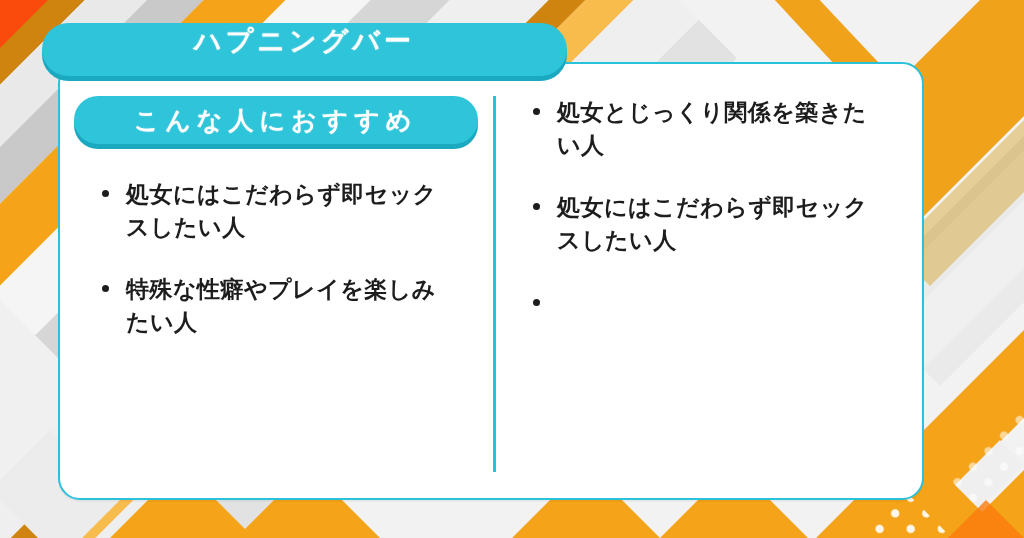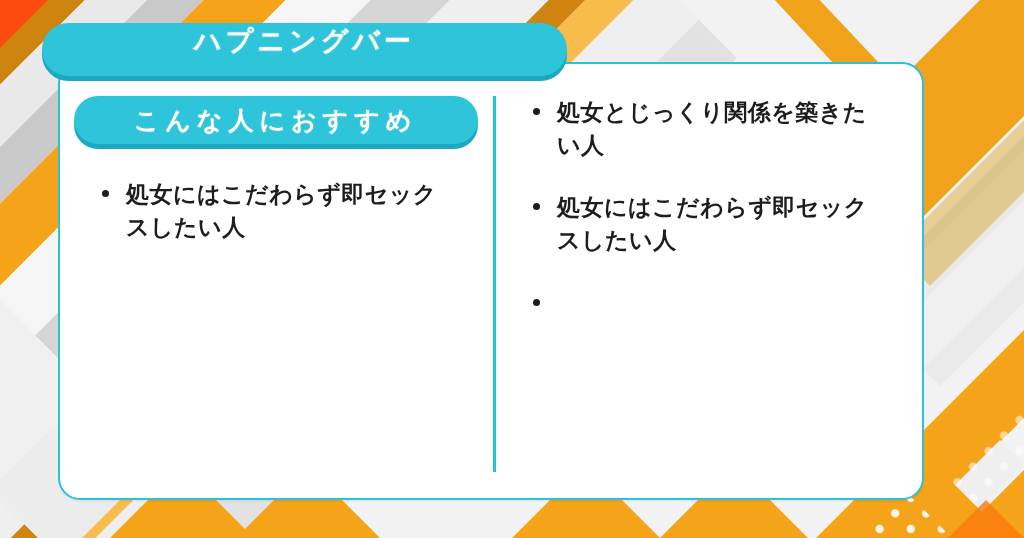--- a/index.html
+++ b/index.html
@@ -253,20 +253,24 @@
 
       <div class="column">
         <div class="head-pill">
           <span class="head-text">こんな人におすすめ</span>
         </div>
         <ul class="bullets">
           <li class="bullet-item">
             <span class="bullet-dot"></span>
             <span>処女にはこだわらず即セックスしたい人</span>
           </li>
+          <li class="bullet-item">
+            <span class="bullet-dot"></span>
+            <span>特殊な性癖やプレイを楽しみたい人</span>
+          </li>
         </ul>
       </div>
 
       <div class="column">
         <ul class="bullets">
           <li class="bullet-item">
             <span class="bullet-dot"></span>
             <span>処女とじっくり関係を築きたい人</span>
           </li>
           <li class="bullet-item">

